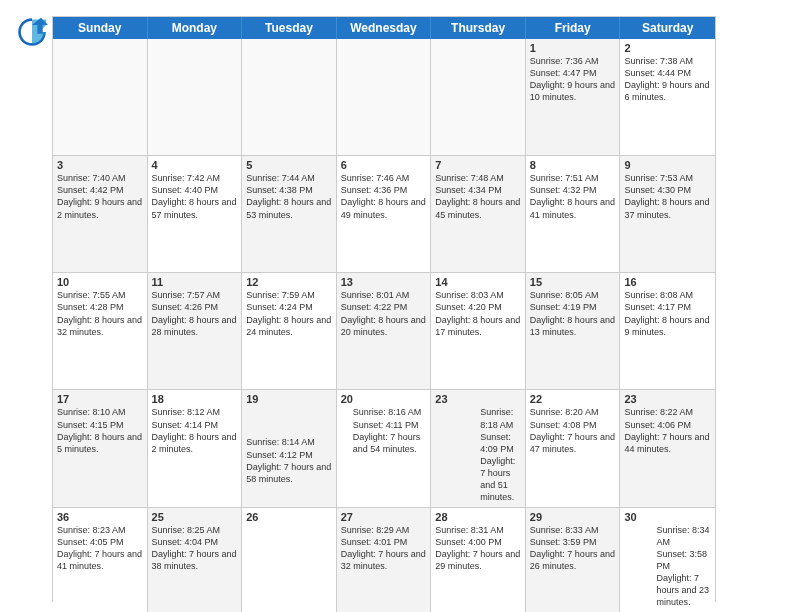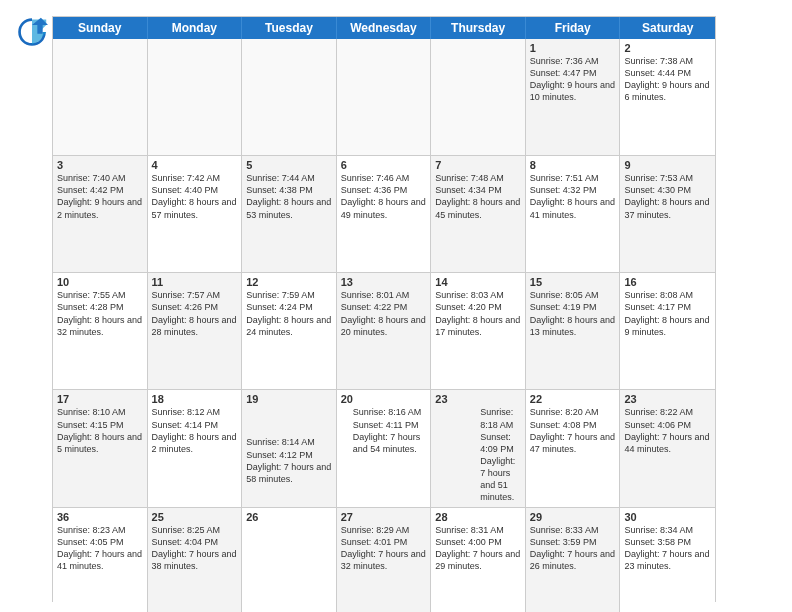--- a/index.html
+++ b/index.html
@@ -328,20 +328,20 @@
 Daylight: 7 hours and 29 minutes.</div>
           </div>
           <div class="cal-cell shaded">
             <span class="day-num">29</span>
             <div class="cell-text" style="white-space: pre-line;">Sunrise: 8:33 AM
 Sunset: 3:59 PM
 Daylight: 7 hours and 26 minutes.</div>
           </div>
           <div class="cal-cell">
             <span class="day-num">30</span>
-            <div class="cell-text" style="white-space: pre-line;">Sunrise: 8:34 AM
+            <div class="cell-text" style="white-space: pre-line; margin-left: 32px;">Sunrise: 8:34 AM
 Sunset: 3:58 PM
 Daylight: 7 hours and 23 minutes.</div>
           </div>
         </div>
       </div>
   </div>
 </div>
 
 </body></html>

